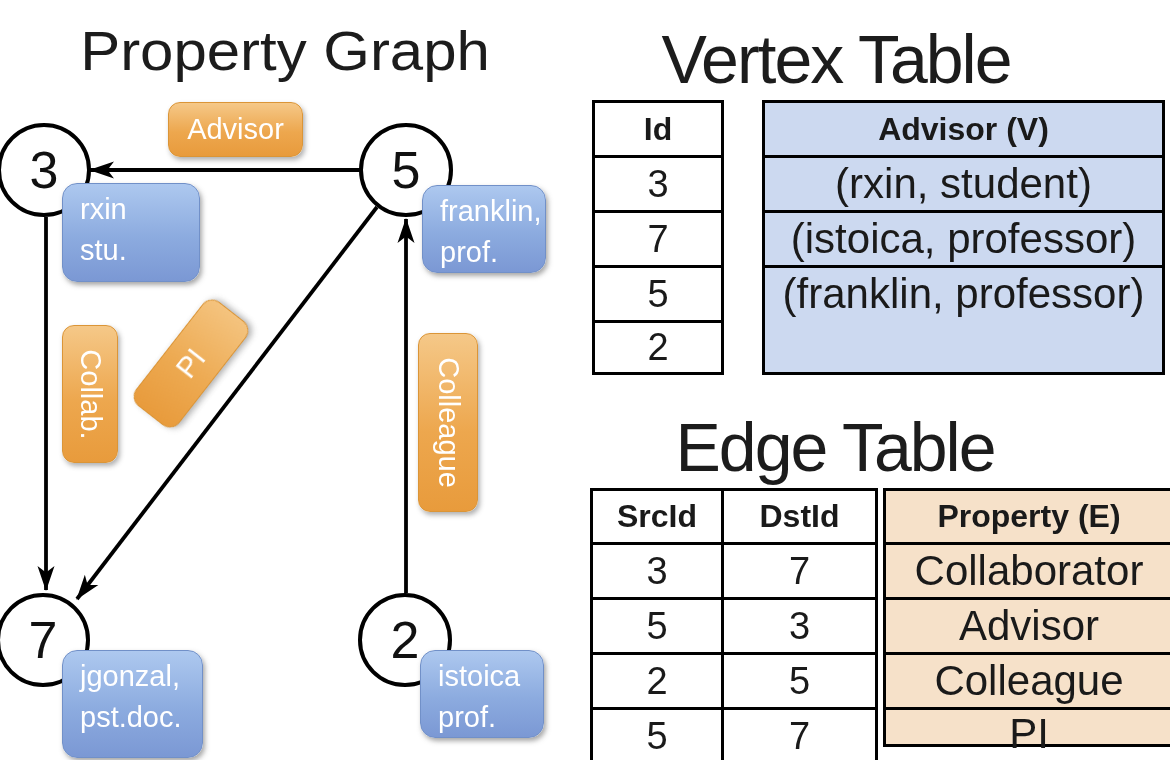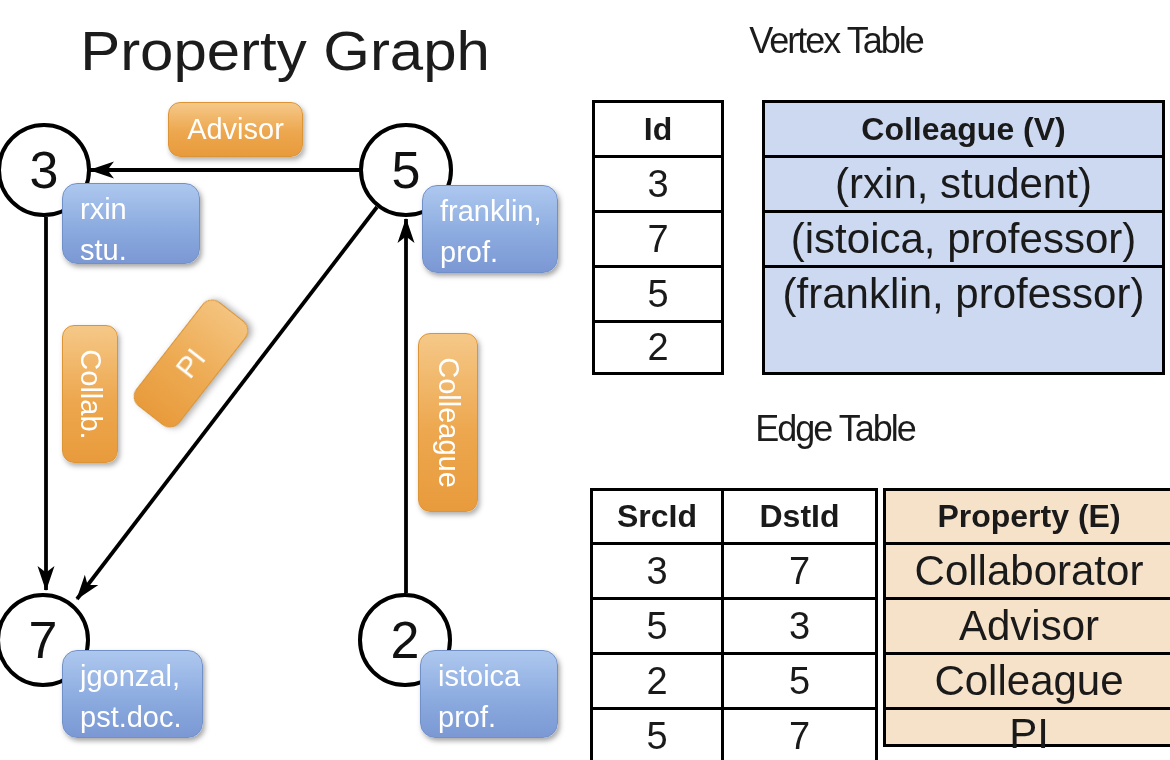--- a/index.html
+++ b/index.html
@@ -1,18 +1,18 @@
 <!DOCTYPE html>
 <html><head>
 <meta charset="utf-8">
 <style>
   html,body{margin:0;padding:0;}
   body{width:1170px;height:760px;background:#fff;font-family:"Liberation Sans",sans-serif;position:relative;overflow:hidden;color:#1a1a1a;}
   .abs{position:absolute;}
-  .title{position:absolute;text-align:center;font-size:36px;letter-spacing:-2px;color:#1c1c1c;white-space:nowrap;}
+  .title{position:absolute;text-align:center;font-size:68px;letter-spacing:-2px;color:#1c1c1c;white-space:nowrap;}
   
   .node-num{position:absolute;width:90px;text-align:center;font-size:52px;color:#111;line-height:72px;}
   
   .vbox{position:absolute;border-radius:15px;box-sizing:border-box;
     background:linear-gradient(180deg,#adc8ef 0%,#8cabdf 55%,#7b98d4 100%);
     border:1px solid #7190c8;box-shadow:2px 3px 5px rgba(80,80,80,.5);
     color:#fff;font-size:29px;line-height:41px;padding:5px 0 0 17px;}
   
   .ebox{position:absolute;border-radius:12px;box-sizing:border-box;
     background:linear-gradient(180deg,#f5c888 0%,#eda74e 55%,#e89b3c 100%);
@@ -60,48 +60,48 @@
 <div class="ebox shadow" style="left:62px;top:325px;width:56px;height:138px;">
   <span class="vtext">Collab.</span>
 </div>
 <div class="ebox" style="left:125px;top:336px;width:132px;height:55px;transform:rotate(-52deg);background:linear-gradient(90deg,#e89b3c 0%,#edaa52 45%,#f4c37e 100%);filter:drop-shadow(2px 3px 3px rgba(80,80,80,.45));">
   <span>PI</span>
 </div>
 <div class="ebox shadow" style="left:418px;top:333px;width:60px;height:179px;">
   <span class="vtext">Colleague</span>
 </div>
 
-<div class="vbox" style="left:62px;top:183px;width:138px;height:81px;">
+<div class="vbox" style="left:62px;top:183px;width:138px;height:99px;">
   <div>rxin</div>
   <div>stu.</div>
 </div>
-<div class="vbox" style="left:422px;top:185px;width:136px;height:88px;">
+<div class="vbox" style="left:422px;top:185px;width:124px;height:88px;">
   <div>franklin,</div>
   <div>prof.</div>
 </div>
-<div class="vbox" style="left:62px;top:650px;width:141px;height:88px;">
+<div class="vbox" style="left:62px;top:650px;width:141px;height:108px;">
   <div>jgonzal,</div>
   <div>pst.doc.</div>
 </div>
-<div class="vbox" style="left:420px;top:650px;width:138px;height:88px;">
+<div class="vbox" style="left:420px;top:650px;width:124px;height:88px;">
   <div>istoica</div>
   <div>prof.</div>
 </div>
 
 <div class="title" style="left:580px;top:20px;width:512px;">Vertex Table</div>
 
 <div class="tblock" style="left:592px;top:100px;width:132px;height:275px;display:grid;grid-template-rows:52px 55px 55px 55px 1fr;">
   <div class="cell hdr">Id</div>
   <div class="cell num rline">3</div>
   <div class="cell num rline">7</div>
   <div class="cell num rline">5</div>
   <div class="cell num rline">2</div>
 </div>
 <div class="tblock" style="left:762px;top:100px;width:403px;height:275px;display:grid;grid-template-rows:52px 55px 55px 55px 1fr;background:#ccd9f0;">
-  <div class="cell hdr">Colleague (V)</div>
+  <div class="cell hdr">Advisor (V)</div>
   <div class="cell rline">(rxin, student)</div>
   <div class="cell rline">(istoica, professor)</div>
   <div class="cell rline">(franklin, professor)</div>
 </div>
 
 <div class="title" style="left:580px;top:408px;width:510px;">Edge Table</div>
 
 <div class="tblock" style="left:590px;top:488px;width:288px;height:278px;display:grid;grid-template-columns:131px 1fr;grid-template-rows:51px 55px 55px 55px 1fr;">
   <div class="cell hdr cline">SrcId</div>
   <div class="cell hdr">DstId</div>

